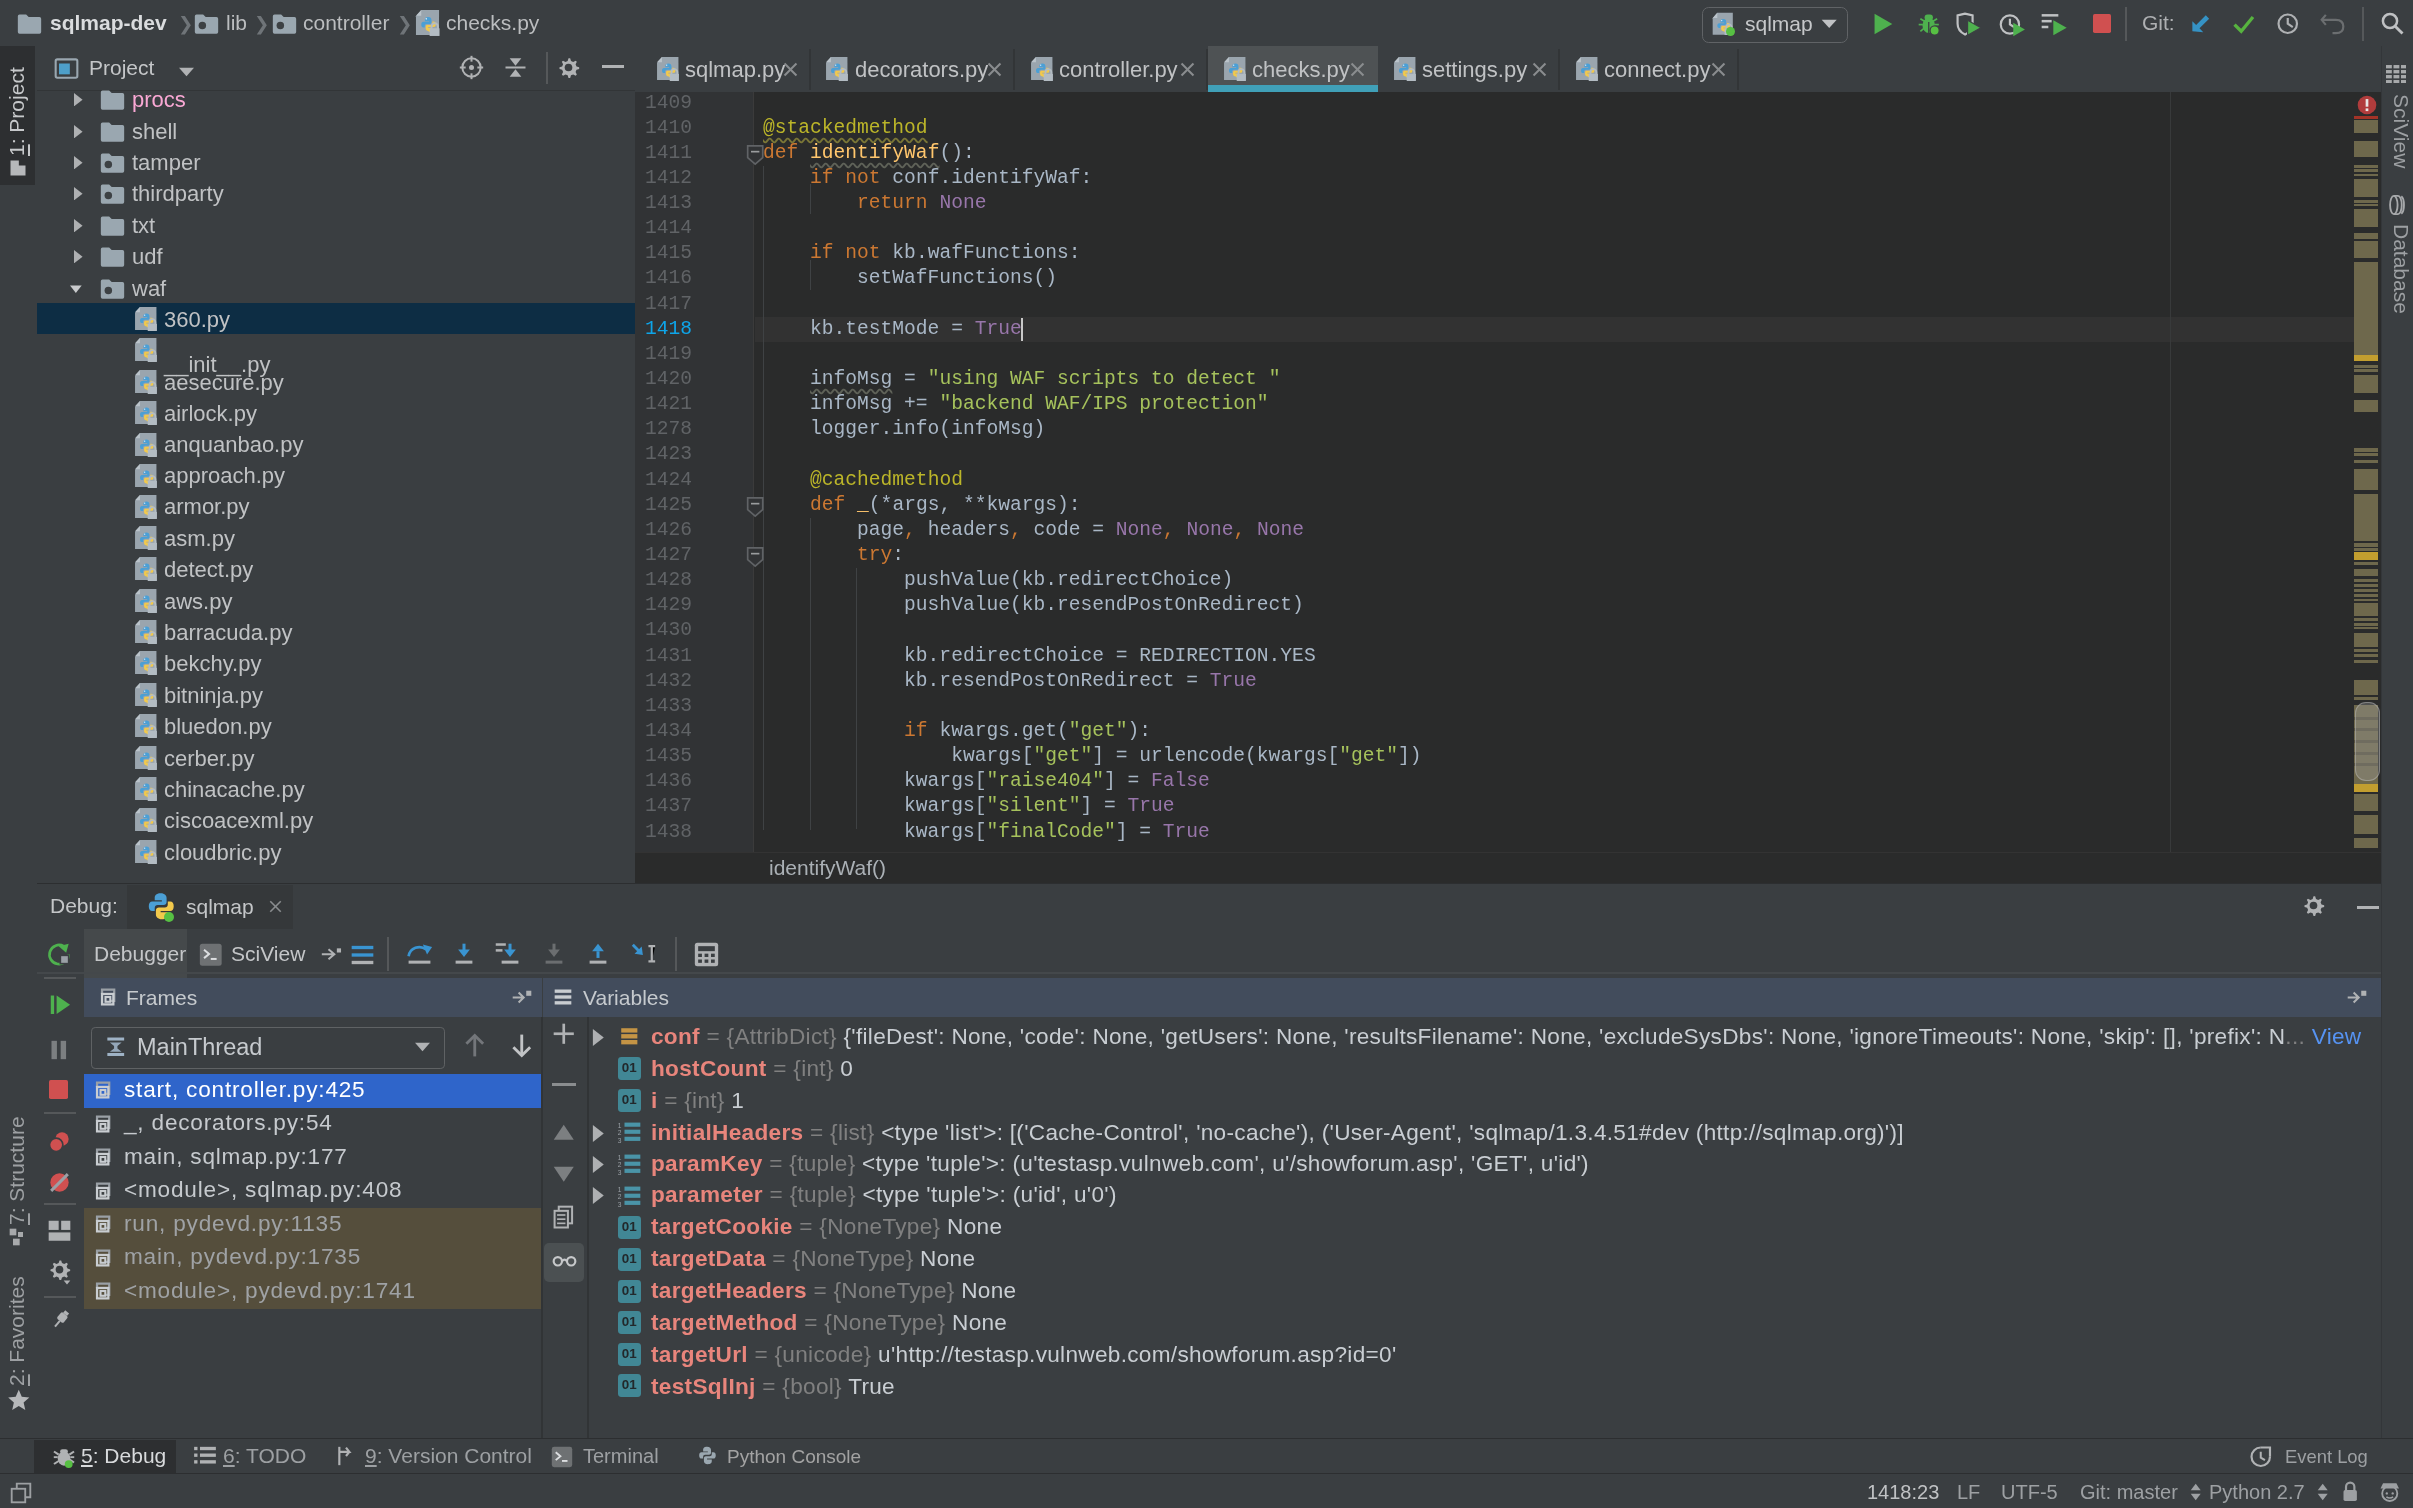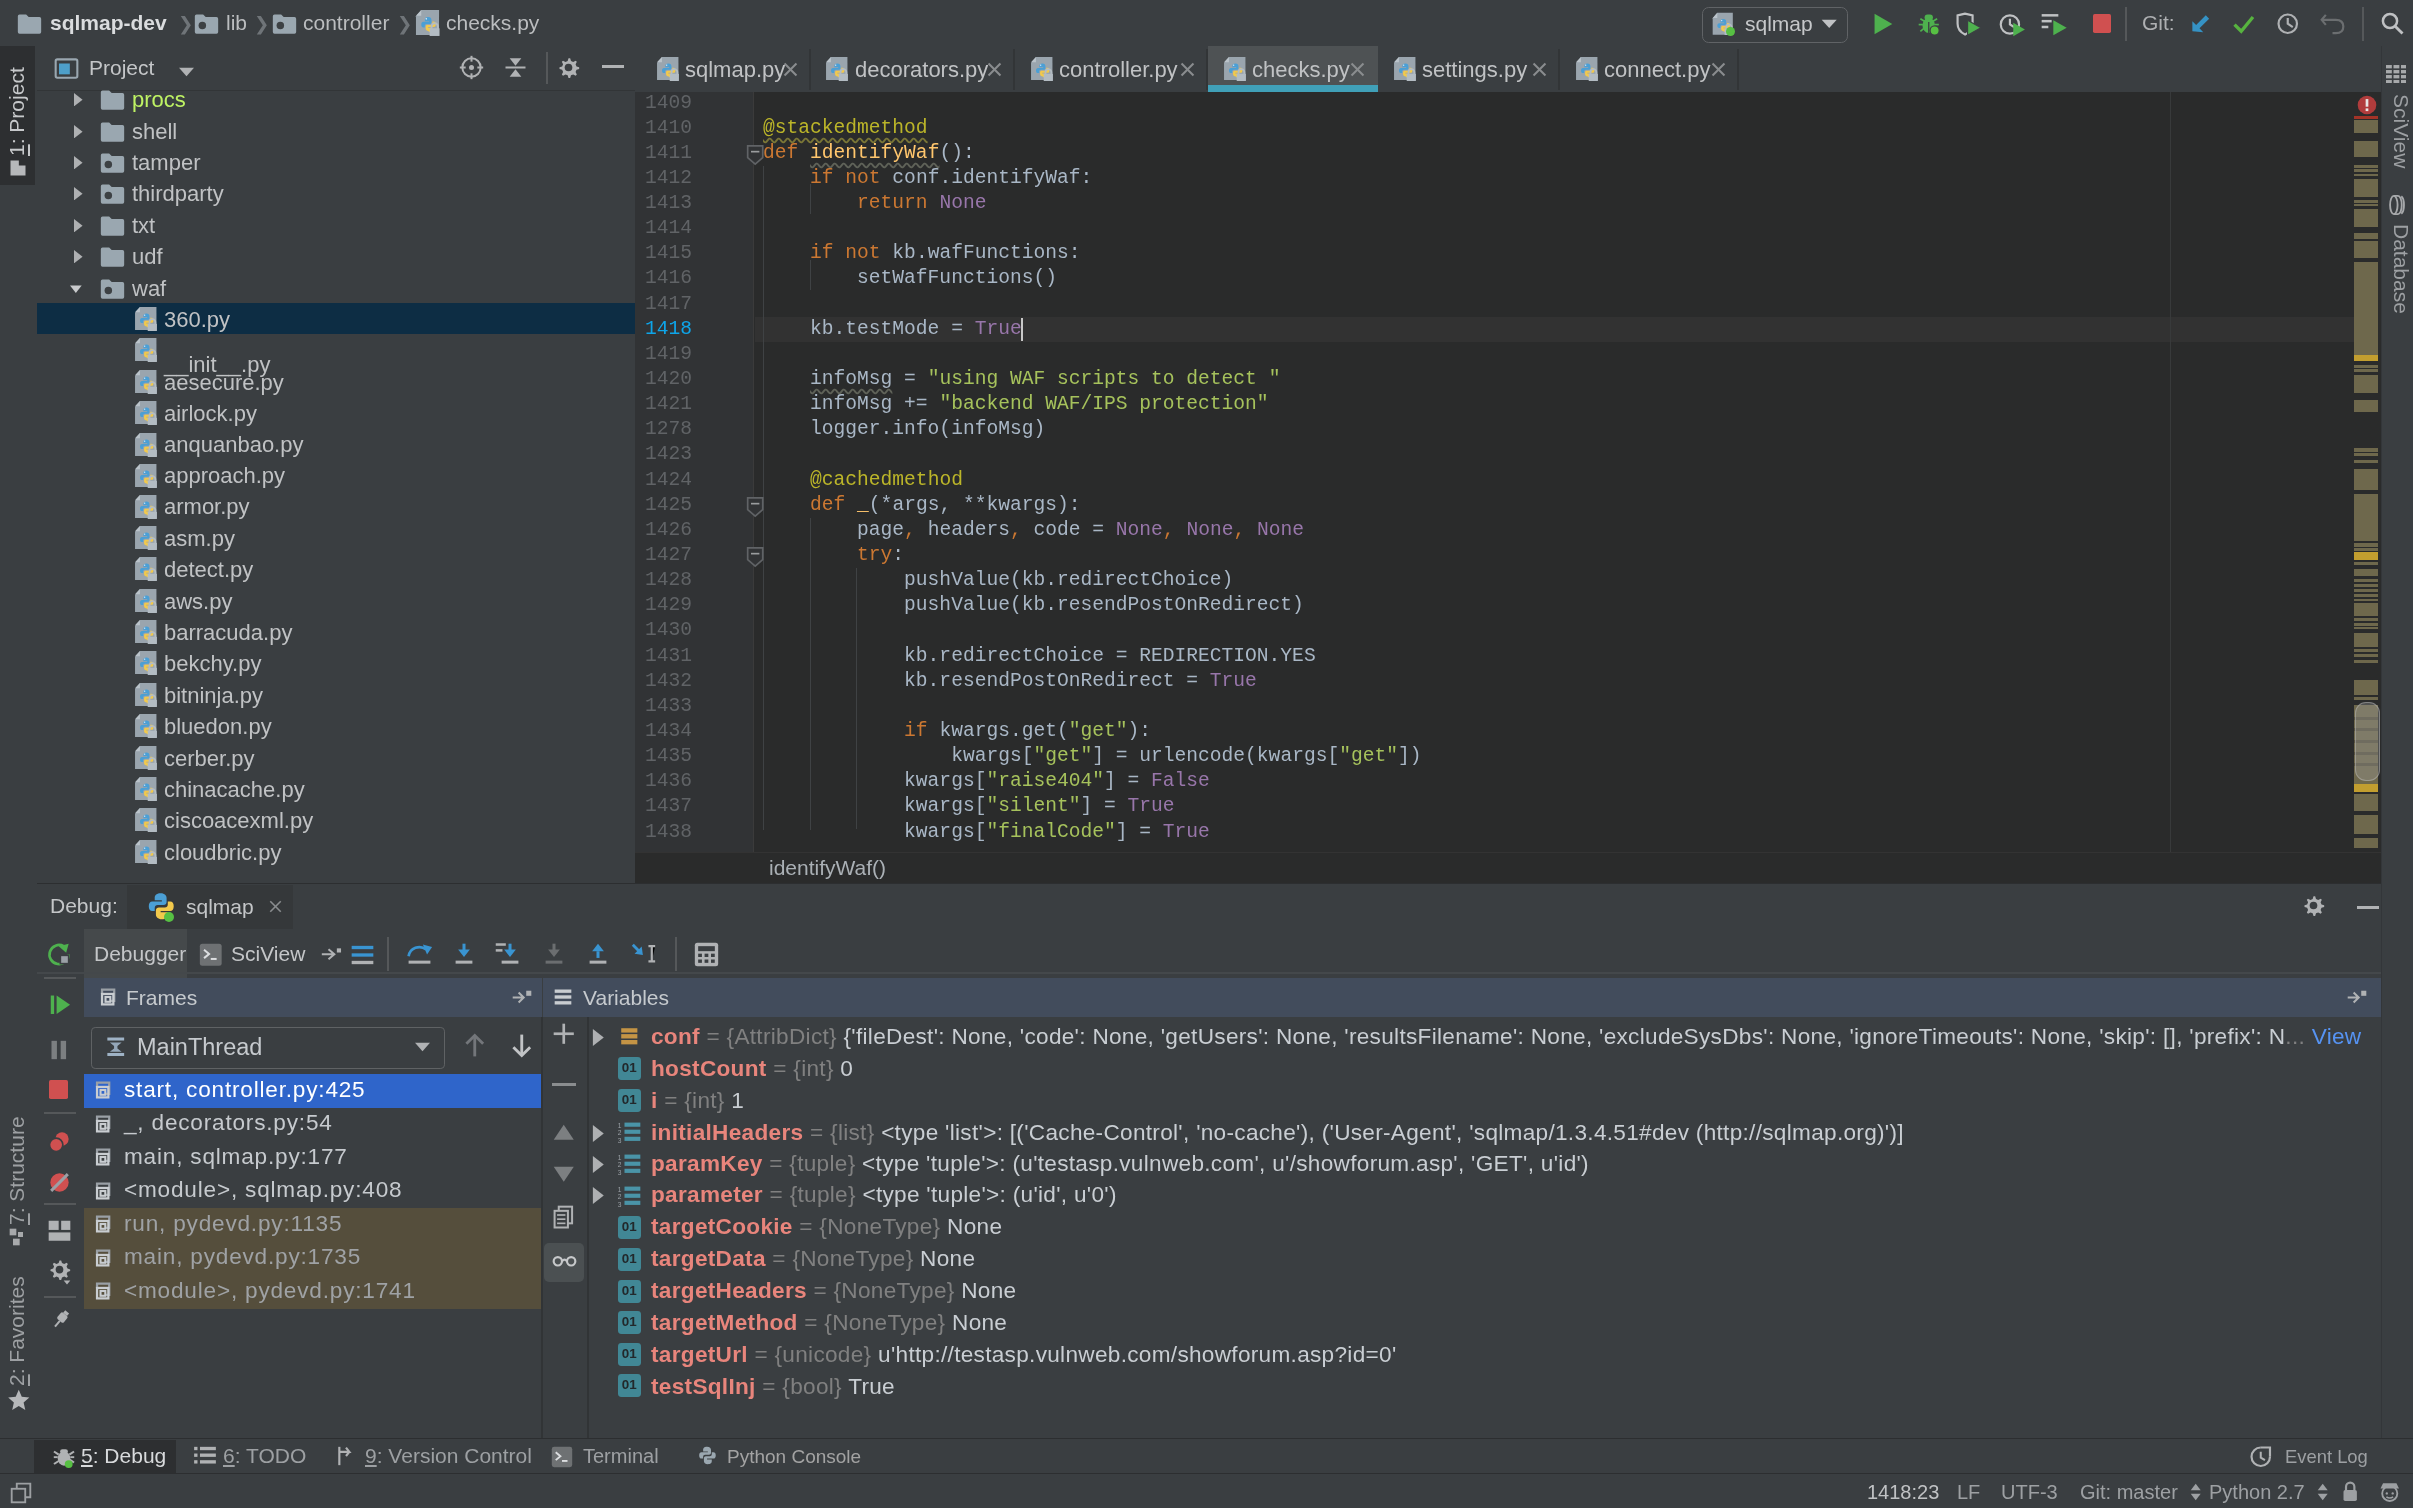--- a/index.html
+++ b/index.html
@@ -177,21 +177,21 @@
 <path d="M15 4 l2 0 1 3.2 2.6 1.1 3-1.5 1.4 1.4 -1.5 3 1.1 2.6 3.2 1 0 2 -3.2 1 -1.1 2.6 1.5 3 -1.4 1.4 -3 -1.5 -2.6 1.1 -1 3.2 -2 0 -1 -3.2 -2.6 -1.1 -3 1.5 -1.4 -1.4 1.5 -3 -1.1 -2.6 -3.2 -1 0 -2 3.2 -1 1.1 -2.6 -1.5 -3 1.4 -1.4 3 1.5 2.6 -1.1 z" fill="#b0b2b4"></path>
 <circle cx="15" cy="15" r="4.6" fill="#3a3e41"></circle>
   </svg>
 <div class="a" style="left:602px;top:65px;width:22px;height:3.4px;background:#b0b2b4"></div>
 <svg class="a" style="left:71px;top:93px" width="11.7" height="13.4" viewBox="0 0 12 14">
     <use href="#triright"></use>
   </svg>
 <svg class="a" style="left:100px;top:88px" width="25" height="23.5" viewBox="0 0 30 28">
     <use href="#folder"></use>
   </svg>
-<div class="a ui" style="left:132px;top:87px;color:#bef264;font-size:22px">procs</div>
+<div class="a ui" style="left:132px;top:87px;color:#f9a8d4;font-size:22px">procs</div>
 <svg class="a" style="left:71px;top:125px" width="11.7" height="13.4" viewBox="0 0 12 14">
     <use href="#triright"></use>
   </svg>
 <svg class="a" style="left:100px;top:120px" width="25" height="23.5" viewBox="0 0 30 28">
     <use href="#folder"></use>
   </svg>
 <div class="a ui" style="left:132px;top:119px;color:#c0c2c4;font-size:22px">shell</div>
 <svg class="a" style="left:71px;top:156px" width="11.7" height="13.4" viewBox="0 0 12 14">
     <use href="#triright"></use>
   </svg>
@@ -908,21 +908,21 @@
     <path d="M14 8 v7 l5 3" fill="none" stroke="#b0b2b4" stroke-width="2.4"></path>
   </svg>
 <div class="a ui" style="left:2285px;top:1446px;color:#9da0a3;font-size:18.4px">Event Log</div>
 <div class="a" style="left:0;top:1473px;width:2413px;height:35px;background:#3a3e41;border-top:1.7px solid #2c2e30"></div>
 <svg class="a" style="left:10px;top:1482px" width="22" height="22" viewBox="0 0 26 26">
     <rect x="2" y="8" width="16" height="16" fill="none" stroke="#9da0a3" stroke-width="2.2"></rect>
     <path d="M8 8 v-6 h16 v16 h-6" fill="none" stroke="#9da0a3" stroke-width="2.2"></path>
   </svg>
 <div class="a ui" style="left:1867px;top:1481px;color:#c0c2c4;font-size:20px">1418:23</div>
 <div class="a ui" style="left:1957px;top:1481px;color:#9da0a3;font-size:20px">LF</div>
-<div class="a ui" style="left:2001px;top:1481px;color:#9da0a3;font-size:20px">UTF-3</div>
+<div class="a ui" style="left:2001px;top:1481px;color:#9da0a3;font-size:20px">UTF-5</div>
 <div class="a ui" style="left:2080px;top:1481px;color:#9da0a3;font-size:20px">Git: master</div>
 <svg class="a" style="left:2189px;top:1482px" width="13.4" height="20" viewBox="0 0 16 24">
     <path d="M8 2 l6 8 h-12 z" fill="#9da0a3"></path>
     <path d="M8 22 l6 -8 h-12 z" fill="#9da0a3"></path>
   </svg>
 <div class="a ui" style="left:2209px;top:1481px;color:#9da0a3;font-size:20px">Python 2.7</div>
 <svg class="a" style="left:2316px;top:1482px" width="13.4" height="20" viewBox="0 0 16 24">
     <path d="M8 2 l6 8 h-12 z" fill="#9da0a3"></path>
     <path d="M8 22 l6 -8 h-12 z" fill="#9da0a3"></path>
   </svg>

